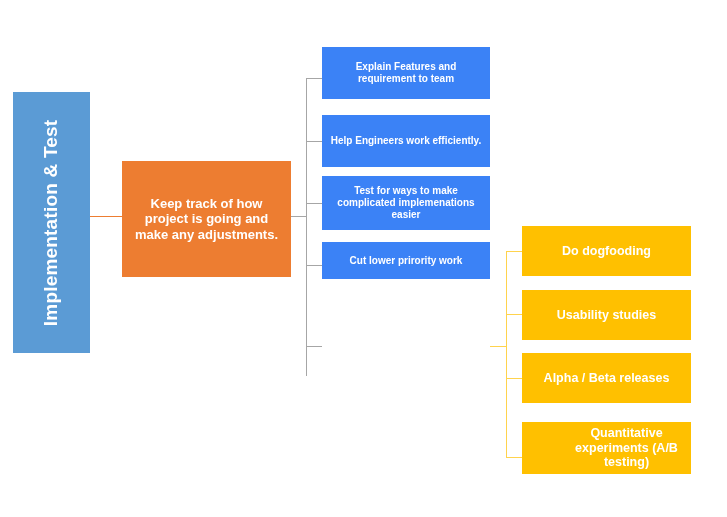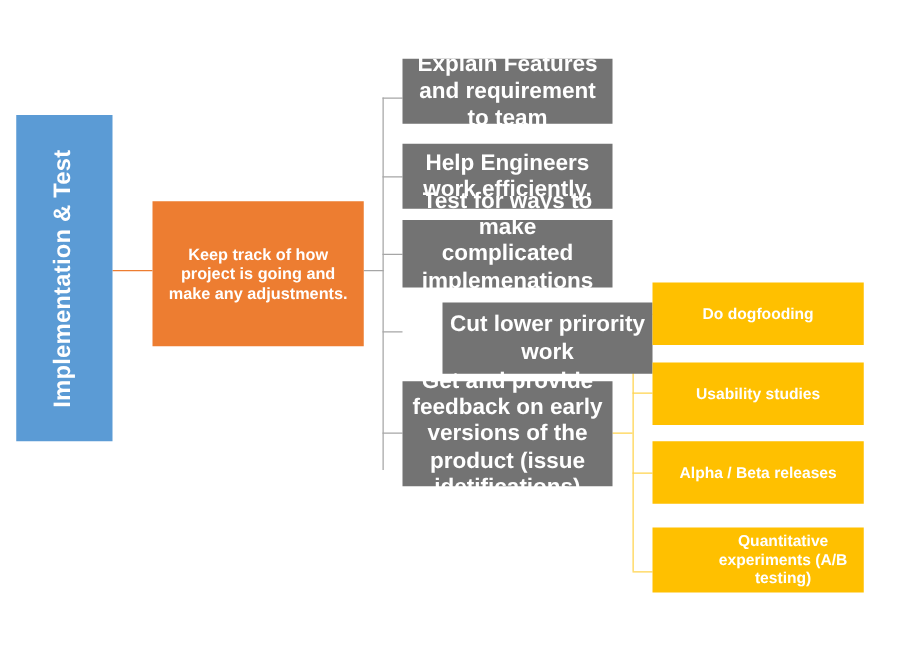--- a/index.html
+++ b/index.html
@@ -55,22 +55,22 @@
     width: 169px;
     height: 116px;
     background: #ED7D31;
     font-size: 13px;
   }
 
   
   .node-task {
     left: 322px;
     width: 168px;
-    background: #737373;
-    font-size: 18px;
+    background: #3b82f6;
+    font-size: 10px;
   }
 
   
   .node-sub {
     left: 522px;
     width: 169px;
     height: 50px;
     background: #FFC000;
     font-size: 12.5px;
   }
@@ -124,27 +124,24 @@
   </div>
 
   <div class="node node-task" style="top:115px; height:52px;">
     <span>Help Engineers work efficiently.</span>
   </div>
 
   <div class="node node-task" style="top:176px; height:54px;">
     <span>Test for ways to make complicated implemenations easier</span>
   </div>
 
-  <div class="node node-task" style="top:242px; height:57px;margin-left:32px;">
+  <div class="node node-task" style="top:242px; height:37px;">
     <span>Cut lower prirority work</span>
   </div>
 
-  <div class="node node-task" style="top:305px; height:84px;">
-    <span>Get and provide feedback on early versions of the product (issue idetifications)</span>
-  </div>
 
   <div class="node node-sub" style="top:290px;">
     <span>Usability studies</span>
   </div>
 
   <div class="node node-sub" style="top:226px;">
     <span>Do dogfooding</span>
   </div>
 
   <div class="node node-sub" style="top:353px;">

